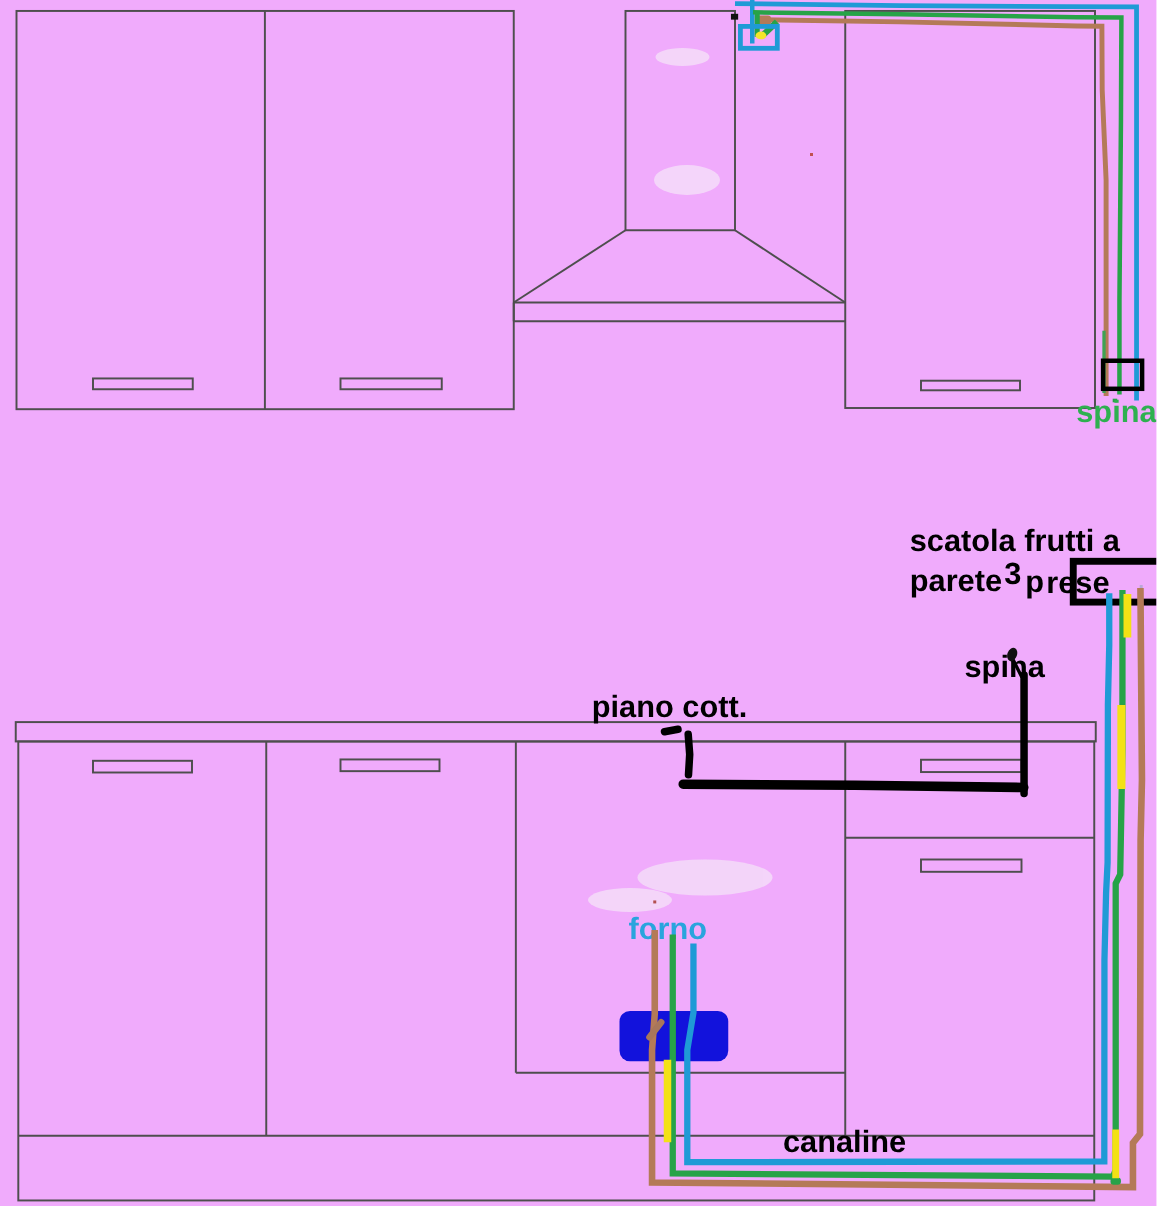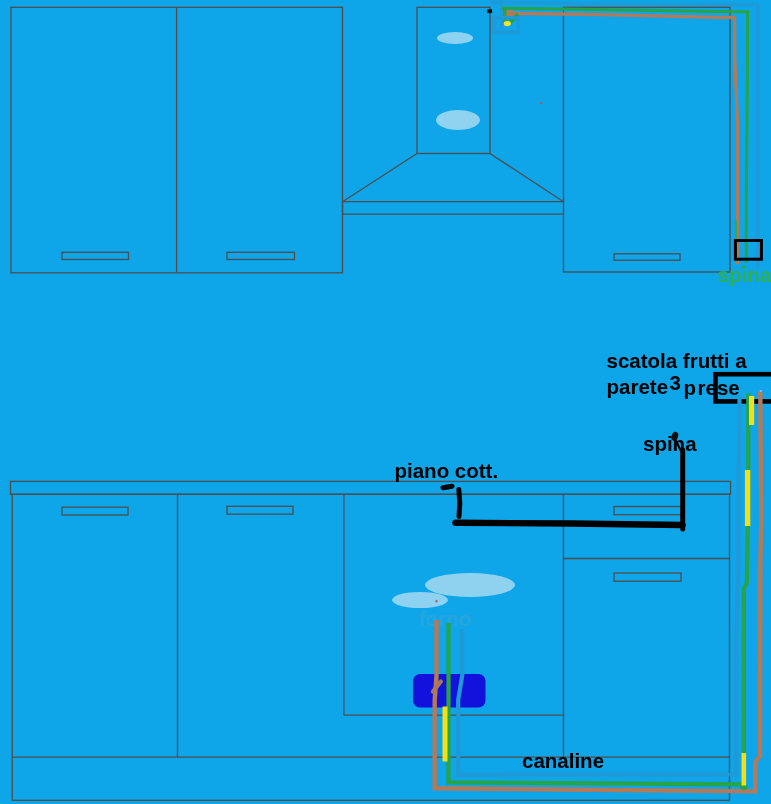--- a/index.html
+++ b/index.html
@@ -1,16 +1,16 @@
 <!DOCTYPE html>
 <html><head>
 <meta charset="utf-8">
 <style>
   html,body{margin:0;padding:0;background:#ffffff;}
-  #page{position:relative;width:771px;height:804px;overflow:hidden;background:#0ea5e9;
+  #page{position:relative;width:771px;height:804px;overflow:hidden;background:#f0abfc;
         font-family:"Liberation Sans", sans-serif;}
 </style>
 </head>
 <body>
 <div id="page">
 <svg width="771" height="804" viewBox="0 0 771 804">
 
   <g opacity="0.55">
     <ellipse cx="470" cy="585" rx="45" ry="12" fill="#f7f7f7"></ellipse>
     <ellipse cx="420" cy="600" rx="28" ry="8" fill="#f8f8f8"></ellipse>

